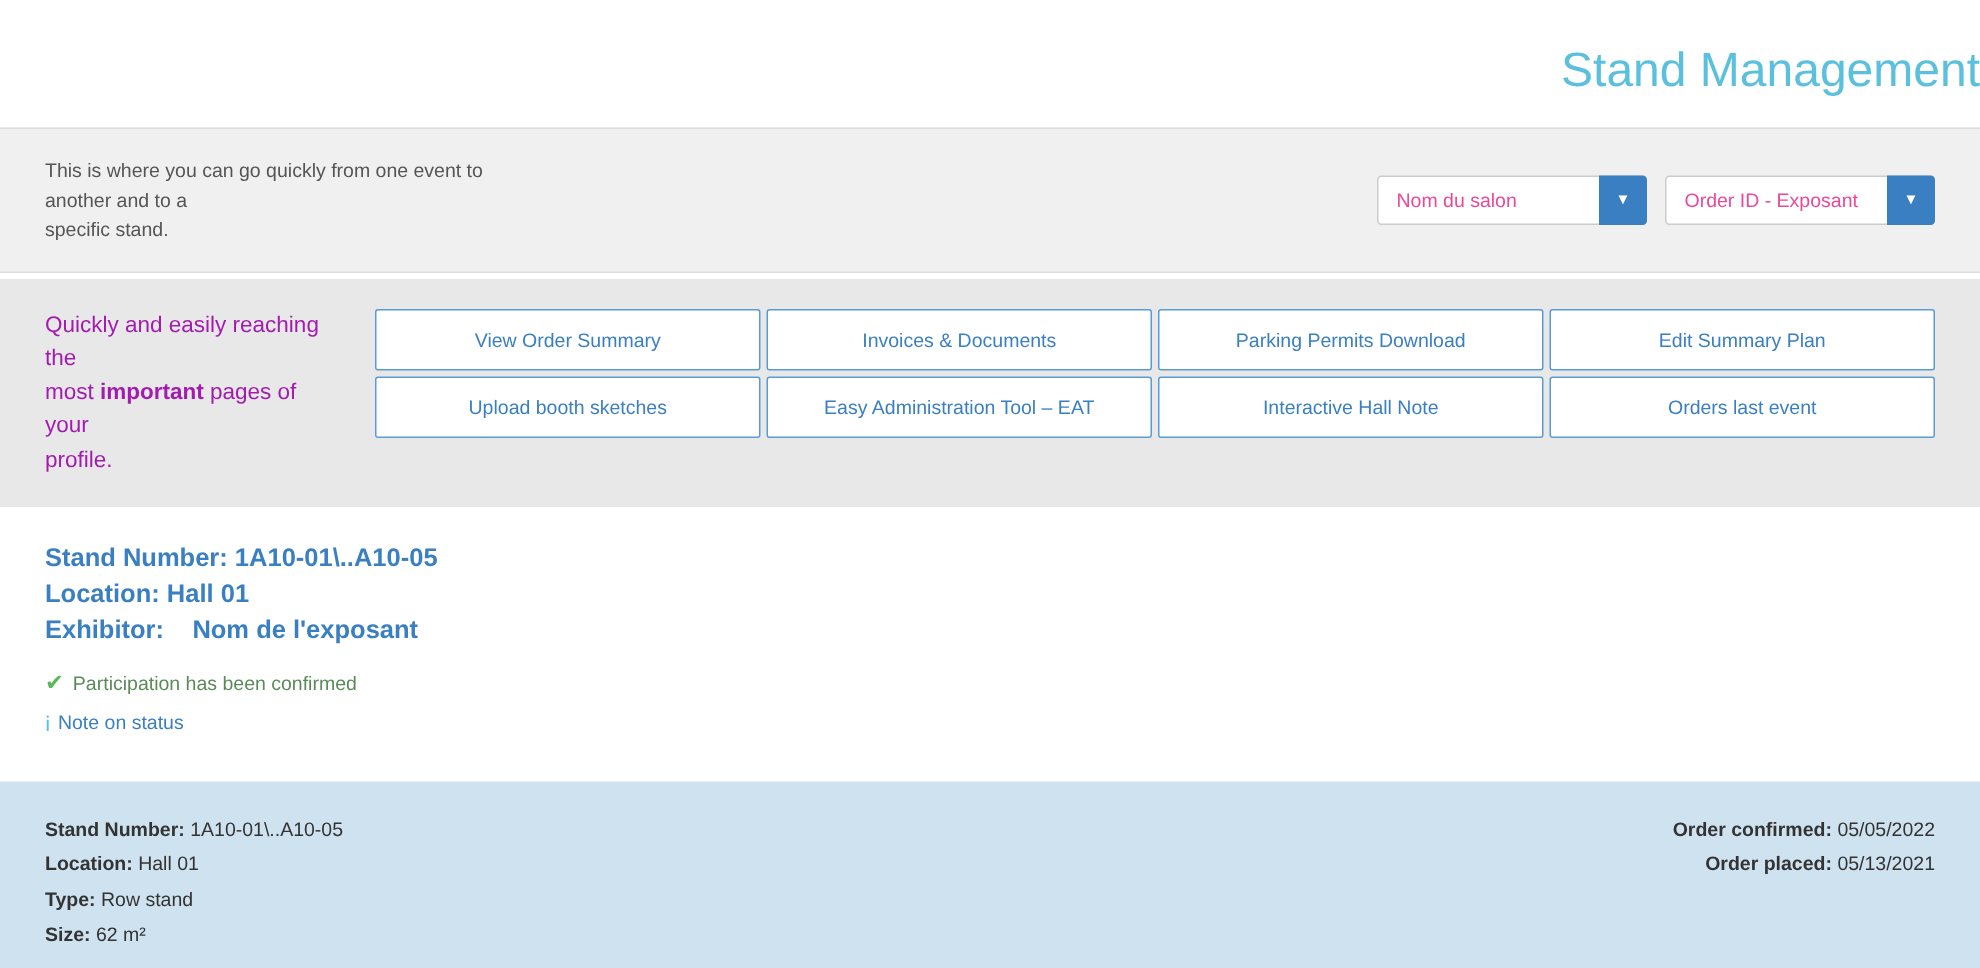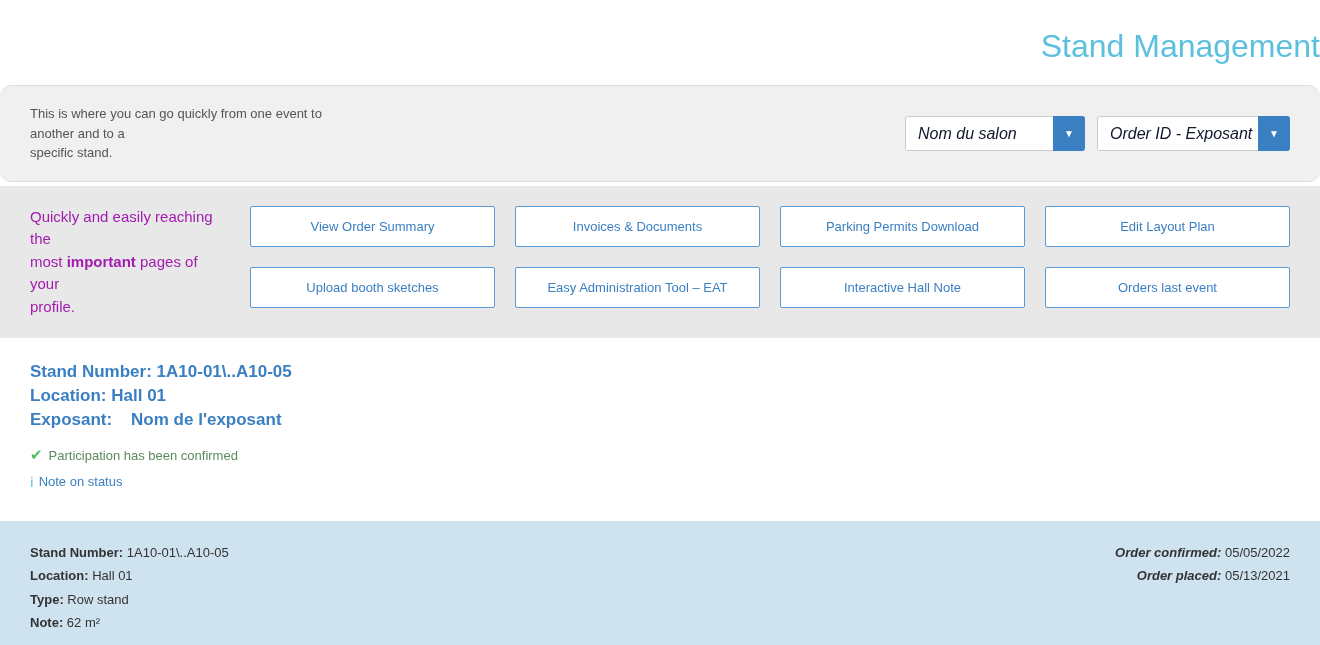--- a/index.html
+++ b/index.html
@@ -14,21 +14,20 @@
     }
 
     .nav-bar {
       background: #f0f0f0;
       border-top: 1px solid #ddd;
       border-bottom: 1px solid #ddd;
       padding: 18px 30px;
       display: flex;
       align-items: center;
       justify-content: space-between;
-      border-radius: 12px;
     }
 
     .nav-bar-text {
       color: #555;
       font-size: 13px;
       max-width: 320px;
       line-height: 1.5;
     }
 
     .nav-dropdowns {
@@ -40,26 +39,25 @@
     .dropdown-wrapper {
       position: relative;
       display: inline-block;
     }
 
     .dropdown-select {
       appearance: none;
       border: 1px solid #ccc;
       border-radius: 3px;
       padding: 8px 36px 8px 12px;
-      font-size: 16px;
-      color: #0f172a;
+      font-size: 13px;
+      color: #ec4899;
       background: #fff;
       cursor: pointer;
       min-width: 180px;
-      font-style: italic;
     }
 
     .dropdown-arrow {
       position: absolute;
       right: 0;
       top: 0;
       bottom: 0;
       width: 32px;
       background: #3a7fc1;
       display: flex;
@@ -96,21 +94,21 @@
     }
 
     .quick-links-label strong {
       font-weight: bold;
       text-align: right;
     }
 
     .quick-links-grid {
       display: grid;
       grid-template-columns: repeat(4, 1fr);
-      gap: 20px;
+      gap: 4px;
       flex: 1;
     }
 
     .quick-link-btn {
       background: #fff;
       border: 1px solid #5b9bd5;
       color: #3a7fc1;
       padding: 12px 8px;
       font-size: 13px;
       cursor: pointer;
@@ -194,21 +192,20 @@
 
     .stand-details-right {
       font-size: 13px;
       line-height: 1.8;
       color: #333;
       text-align: right;
     }
 
     .stand-details-right strong {
       font-weight: bold;
-      font-style: italic;
     }
   </style>
 </head>
 <body>
 
 <h1 class="page-title">Stand Management</h1>
 
 <div class="nav-bar">
   <div class="nav-bar-text">
     <span>This is where you can go quickly from one event to another and to a</span>
@@ -233,40 +230,40 @@
       <span>Quickly and easily reaching the</span>
       <br>
       <span>most <strong>important</strong> pages of your</span>
       <br>
       <span>profile.</span>
     </div>
     <div class="quick-links-grid">
       <button class="quick-link-btn">View Order Summary</button>
       <button class="quick-link-btn">Invoices &amp; Documents</button>
       <button class="quick-link-btn">Parking Permits Download</button>
-      <button class="quick-link-btn">Edit Layout Plan</button>
+      <button class="quick-link-btn">Edit Summary Plan</button>
       <button class="quick-link-btn">Upload booth sketches</button>
       <button class="quick-link-btn">Easy Administration Tool – EAT</button>
       <button class="quick-link-btn">Interactive Hall Note</button>
       <button class="quick-link-btn">Orders last event</button>
     </div>
   </div>
 </div>
 
 <div class="stand-info-section">
   <div class="stand-number">
     <span>Stand Number:</span>
     <span>1A10-01\..A10-05</span>
   </div>
   <div class="stand-location">
     <span>Location:</span>
     <span>Hall 01</span>
   </div>
   <div class="stand-exhibitor">
-    <span>Exposant:</span>
+    <span>Exhibitor:</span>
     &nbsp;&nbsp;
     <span>Nom de l'exposant</span>
   </div>
 
   <div class="participation-confirmed">
     <span class="check-icon">✔</span>
     <span>Participation has been confirmed</span>
   </div>
 
   <div class="note-on-status">
@@ -283,21 +280,21 @@
     </div>
     <div>
       <strong>Location:</strong>
       <span>Hall 01</span>
     </div>
     <div>
       <strong>Type:</strong>
       <span>Row stand</span>
     </div>
     <div>
-      <strong>Note:</strong>
+      <strong>Size:</strong>
       <span>62 m²</span>
     </div>
   </div>
   <div class="stand-details-right">
     <div>
       <strong>Order confirmed:</strong>
       <span>05/05/2022</span>
     </div>
     <div>
       <strong>Order placed:</strong>

